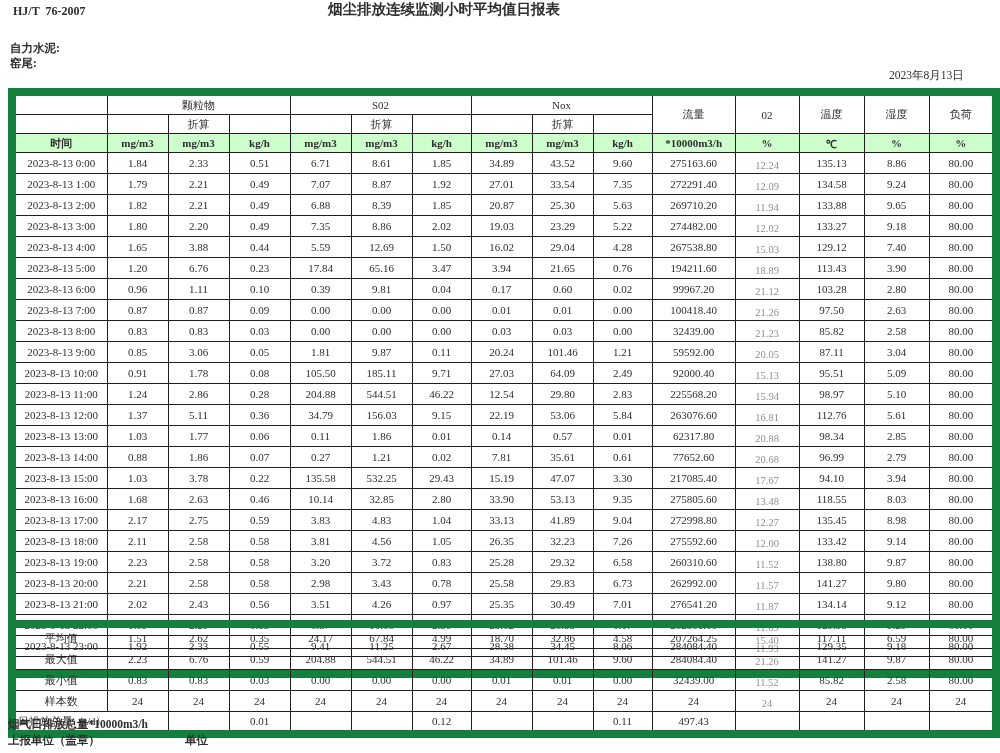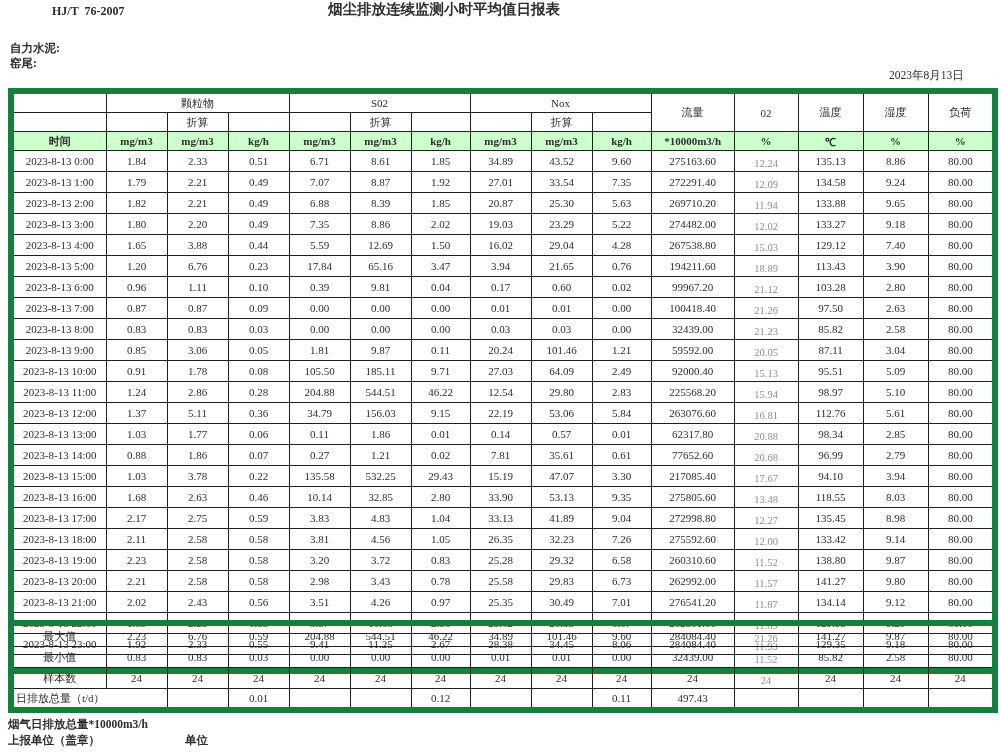--- a/index.html
+++ b/index.html
@@ -1,29 +1,29 @@
 <!DOCTYPE html>
 <html><head>
 <meta charset="utf-8">
 <style>
   html,body { margin:0; padding:0; }
   body {
     width:1000px; height:753px; background:#ffffff; position:relative;
     font-family:"Liberation Serif", serif; color:#2d2d2d; overflow:hidden;
   }
   .abs { position:absolute; white-space:pre; }
-  .std      { left:13px;  top:4px;  font-size:12px; font-weight:bold;margin-left:39px; }
+  .std      { left:13px;  top:4px;  font-size:12px; font-weight:bold; }
   .title    { left:0; top:19px; width:888px; text-align:center; font-size:14.5px; font-weight:bold; white-space:pre; }
   .company  { left:10px;  top:41px; font-size:11.5px; font-weight:bold; }
   .location { left:10px;  top:56px; font-size:11.5px; font-weight:bold; }
   .date     { left:889px; top:68px; font-size:11.5px; }
   table.rpt {
     position:absolute; left:8px; width:984px;
     border-collapse:collapse; table-layout:fixed;
-    border:6px solid #15803d;
+    border:8px solid #15803d;
   }
   #main-table { top:88px; }
   #sum-table  { top:620px; }
   .rpt td, .rpt th {
     border:1px solid #1f1f1f; padding:0; height:18px;
     font-size:11px; font-weight:normal; text-align:center;
     overflow:hidden; white-space:nowrap; vertical-align:middle;
   }
   .rpt thead td, .rpt thead th { height:18px; }
   tr.unit-row td, tr.unit-row th { background:#ccffcc;font-weight:bold; }
@@ -545,20 +545,37 @@
       <col style="width:61px">
       <col style="width:59px">
     <col style="width:83px">
       <col style="width:64px">
       <col style="width:65px">
       <col style="width:65px">
       <col style="width:67px">
   </colgroup>
   <tbody id="summary-body">
       <tr>
+        <td>平均值</td>
+        <td>1.51</td>
+        <td>2.62</td>
+        <td>0.35</td>
+        <td>24.17</td>
+        <td>67.84</td>
+        <td>4.99</td>
+        <td>18.70</td>
+        <td>32.86</td>
+        <td>4.58</td>
+        <td>207264.25</td>
+        <td class="o2val">15.40</td>
+        <td>117.11</td>
+        <td>6.59</td>
+        <td>80.00</td>
+      </tr>
+      <tr>
         <td>最大值</td>
         <td>2.23</td>
         <td>6.76</td>
         <td>0.59</td>
         <td>204.88</td>
         <td>544.51</td>
         <td>46.22</td>
         <td>34.89</td>
         <td>101.46</td>
         <td>9.60</td>

